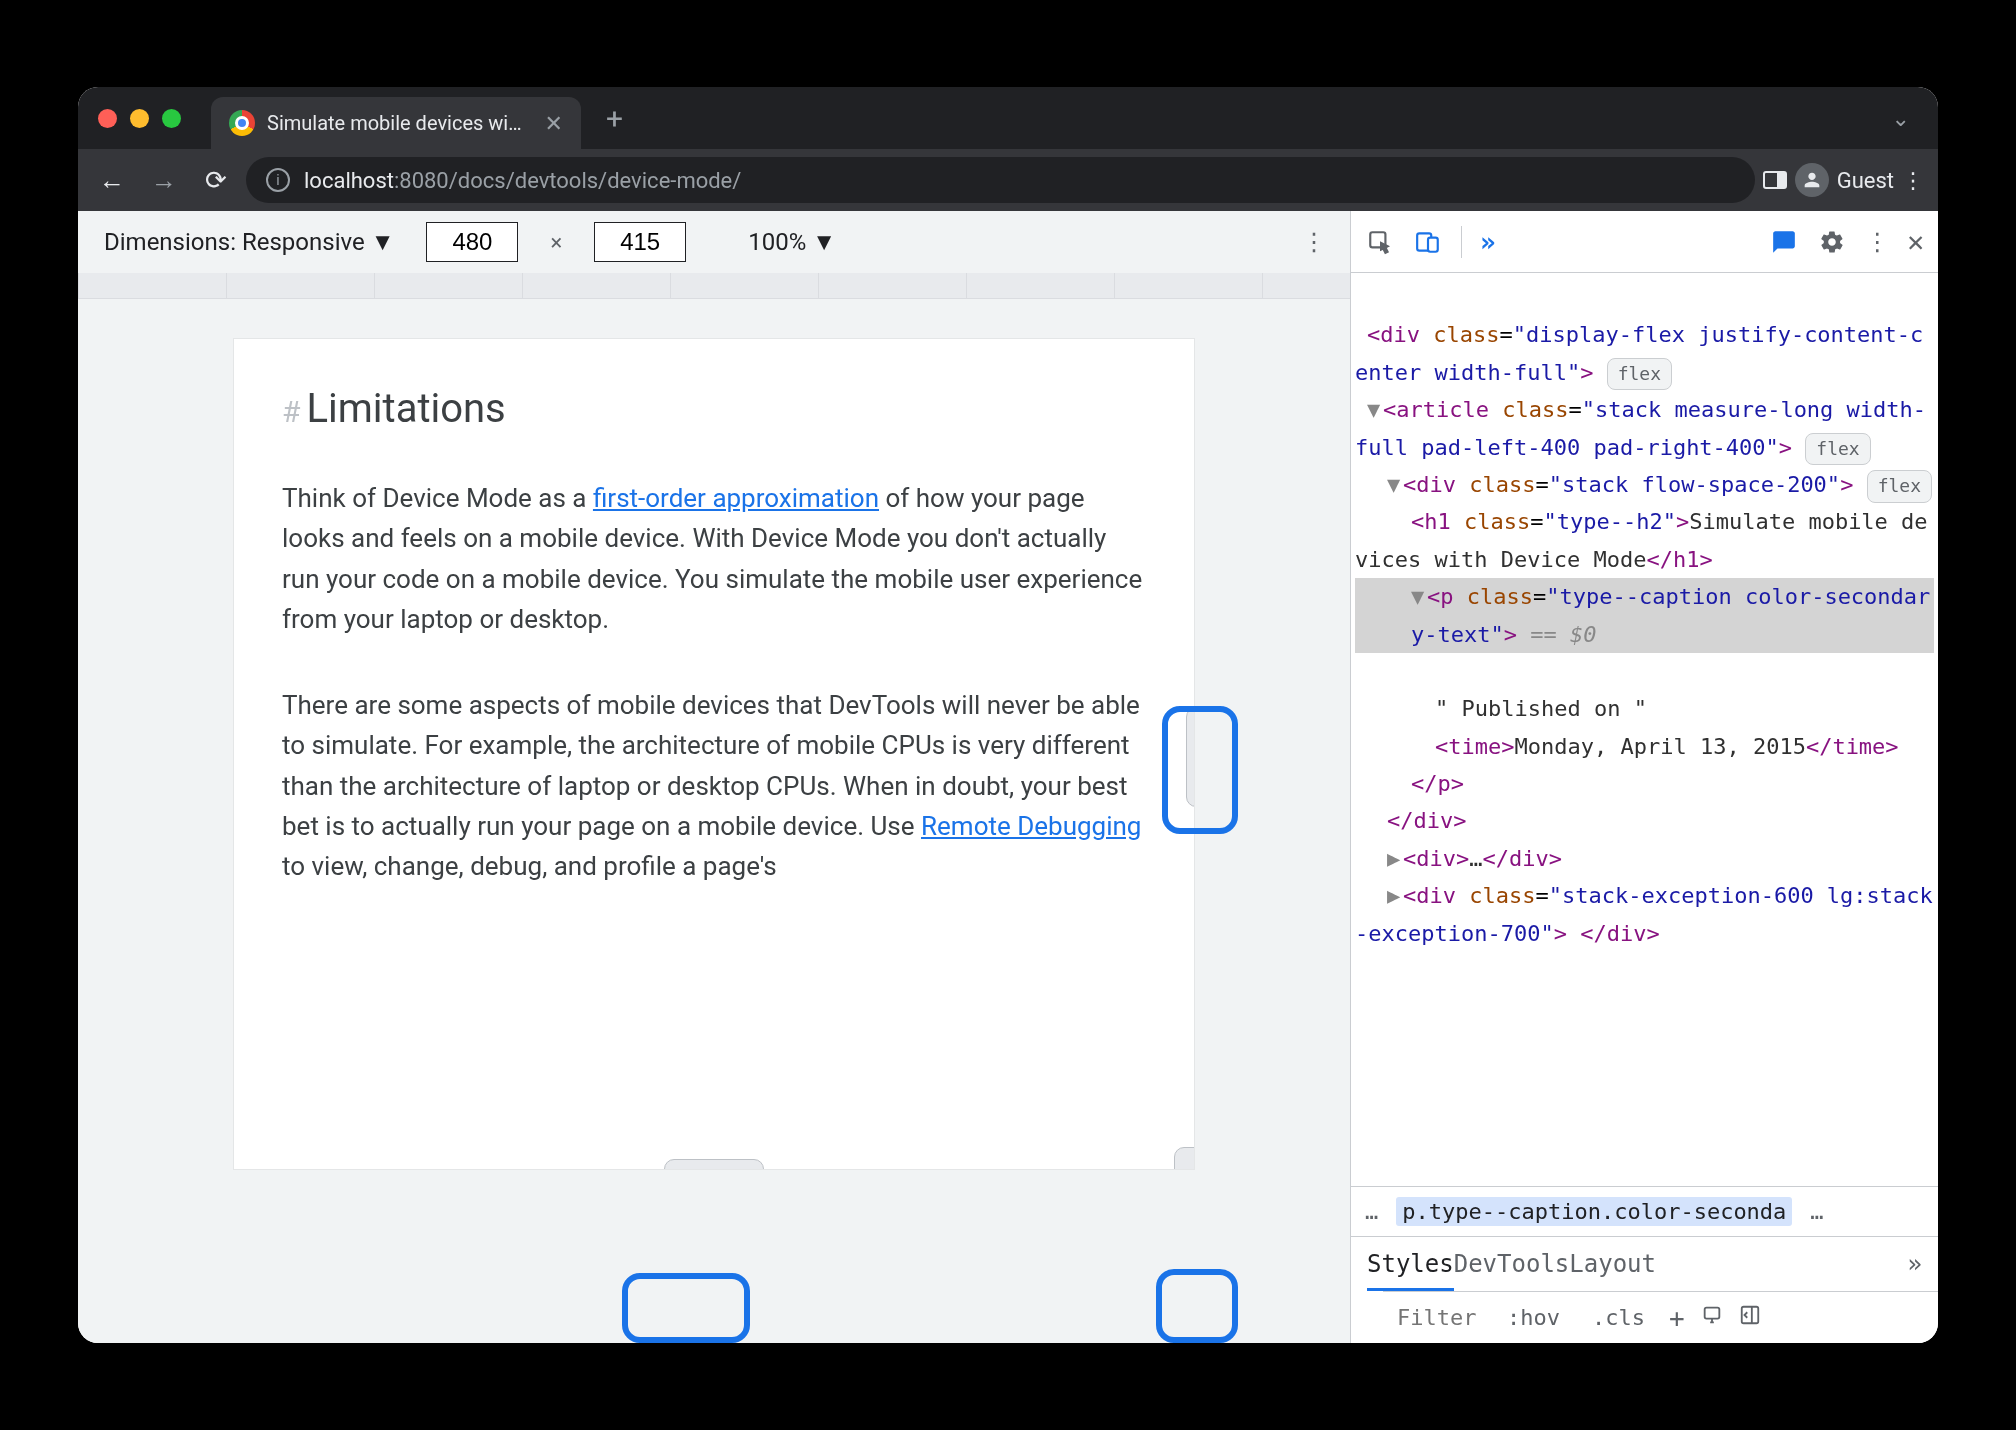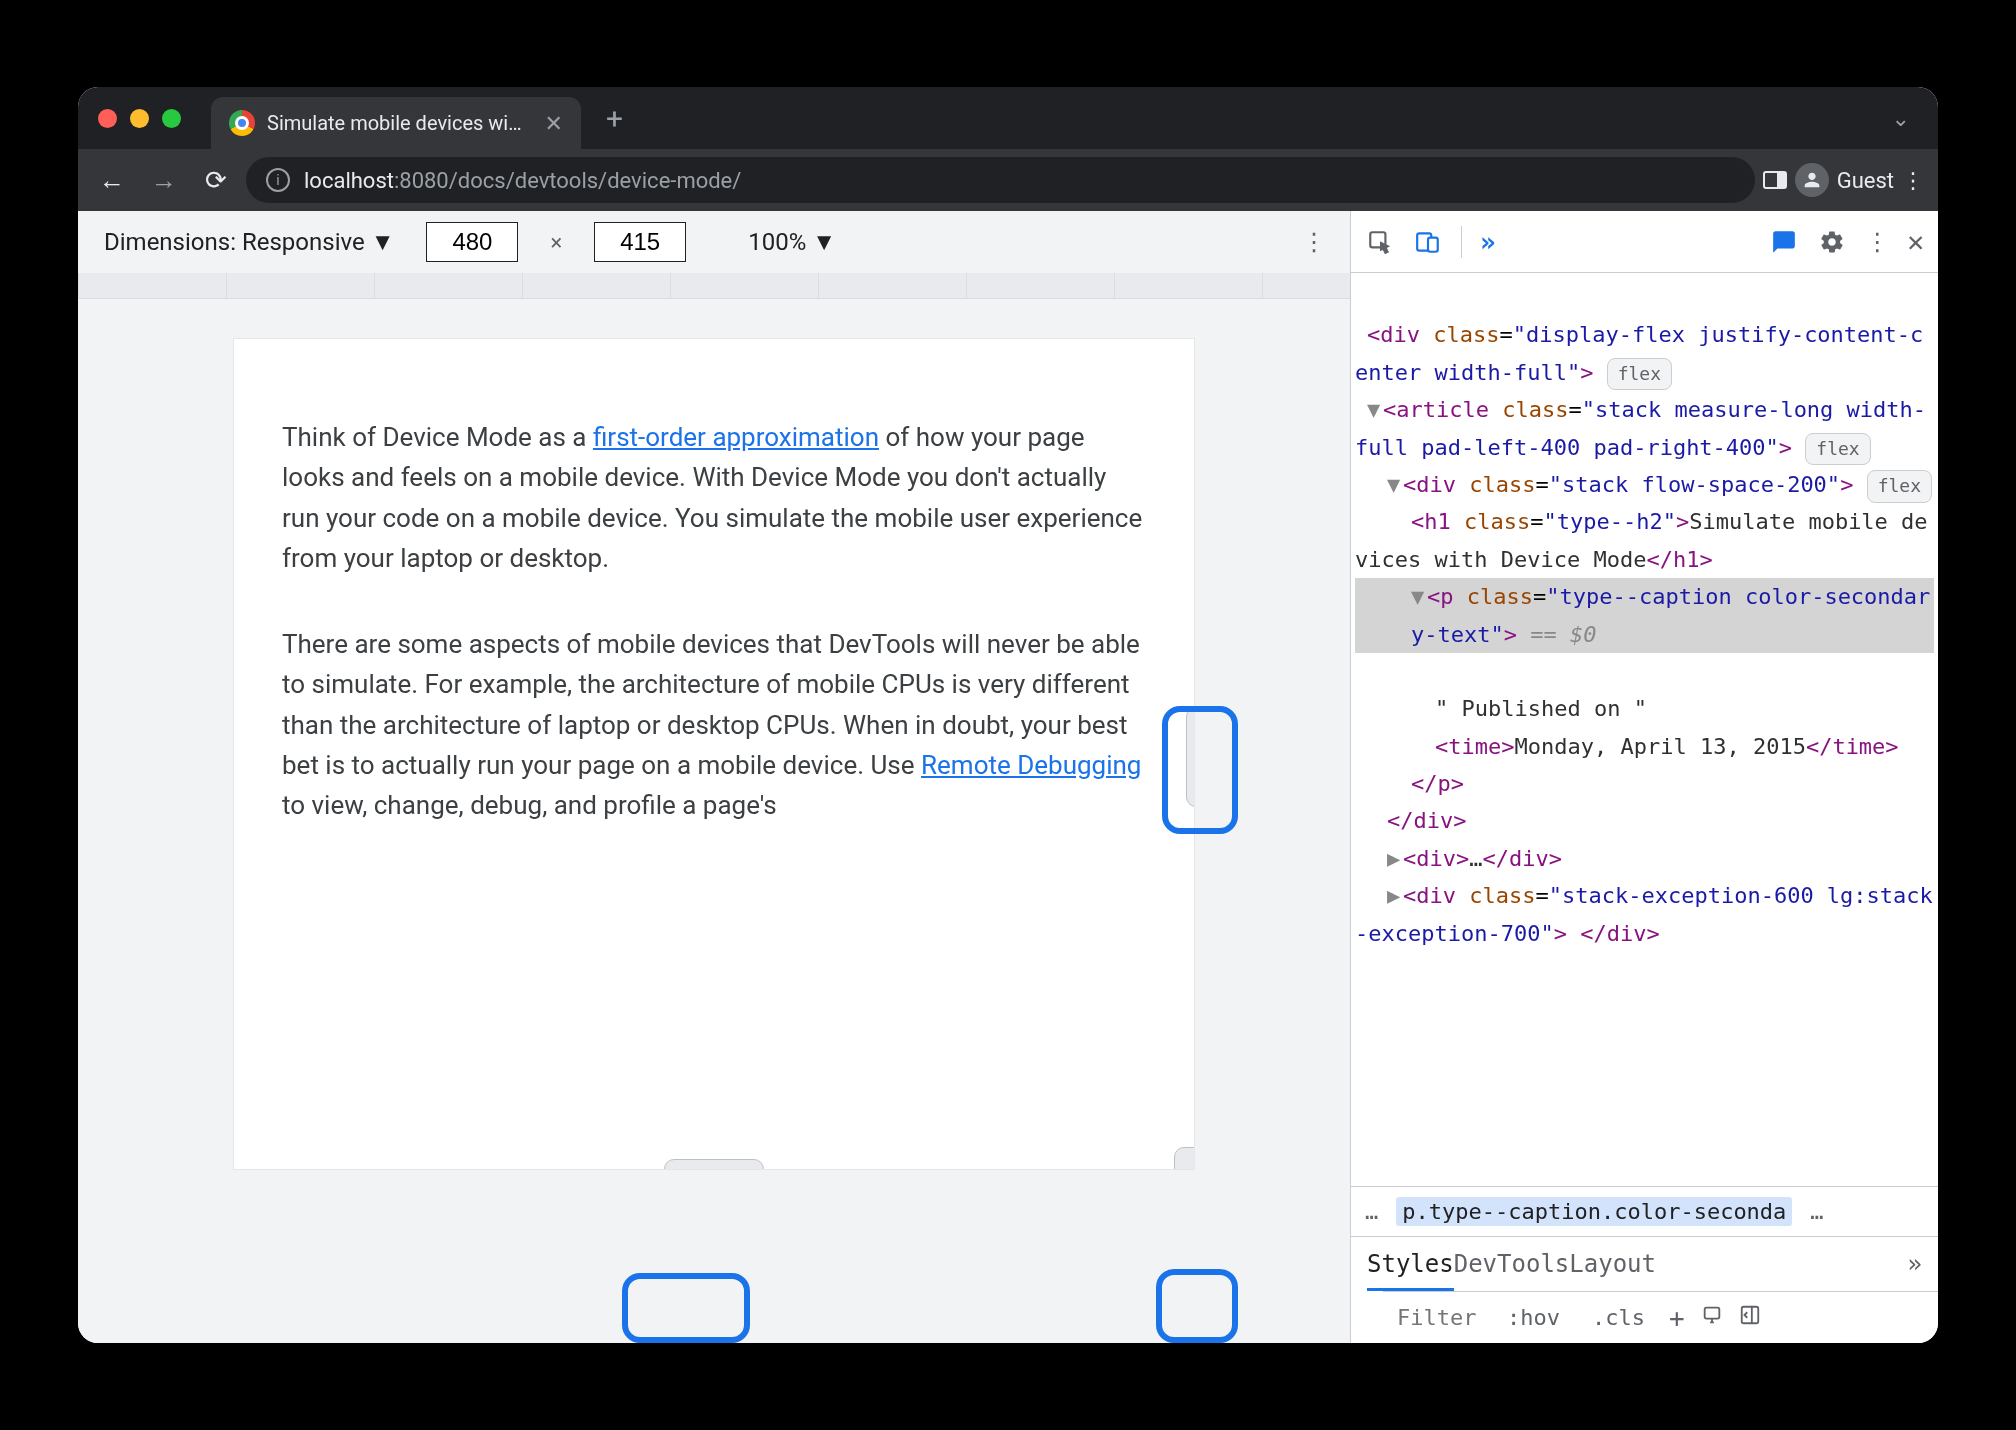--- a/index.html
+++ b/index.html
@@ -292,20 +292,23 @@
         <input class="dim-input" value="415" style="">
         <div class="zoom-select">
           <span>100%</span>
           <span>▼</span>
         </div>
         <span class="device-kebab">⋮</span>
       </div>
       <div class="ruler"></div>
       <div class="emulated-area">
         <div class="emulated-viewport">
+          <h2 class="doc-heading">
+            <span class="hash">#</span><span>Limitations</span>
+          </h2>
           <p class="doc-p">
             <span>Think of Device Mode as a </span><a href="#">first-order approximation</a><span> of how your page looks and feels on a mobile device. With Device Mode you don't actually run your code on a mobile device. You simulate the mobile user experience from your laptop or desktop.</span>
           </p>
           <p class="doc-p">
             <span>There are some aspects of mobile devices that DevTools will never be able to simulate. For example, the architecture of mobile CPUs is very different than the architecture of laptop or desktop CPUs. When in doubt, your best bet is to actually run your page on a mobile device. Use </span><a href="#">Remote Debugging</a><span> to view, change, debug, and profile a page's</span>
           </p>
 
           <div class="handle handle-right">
             
           </div>

